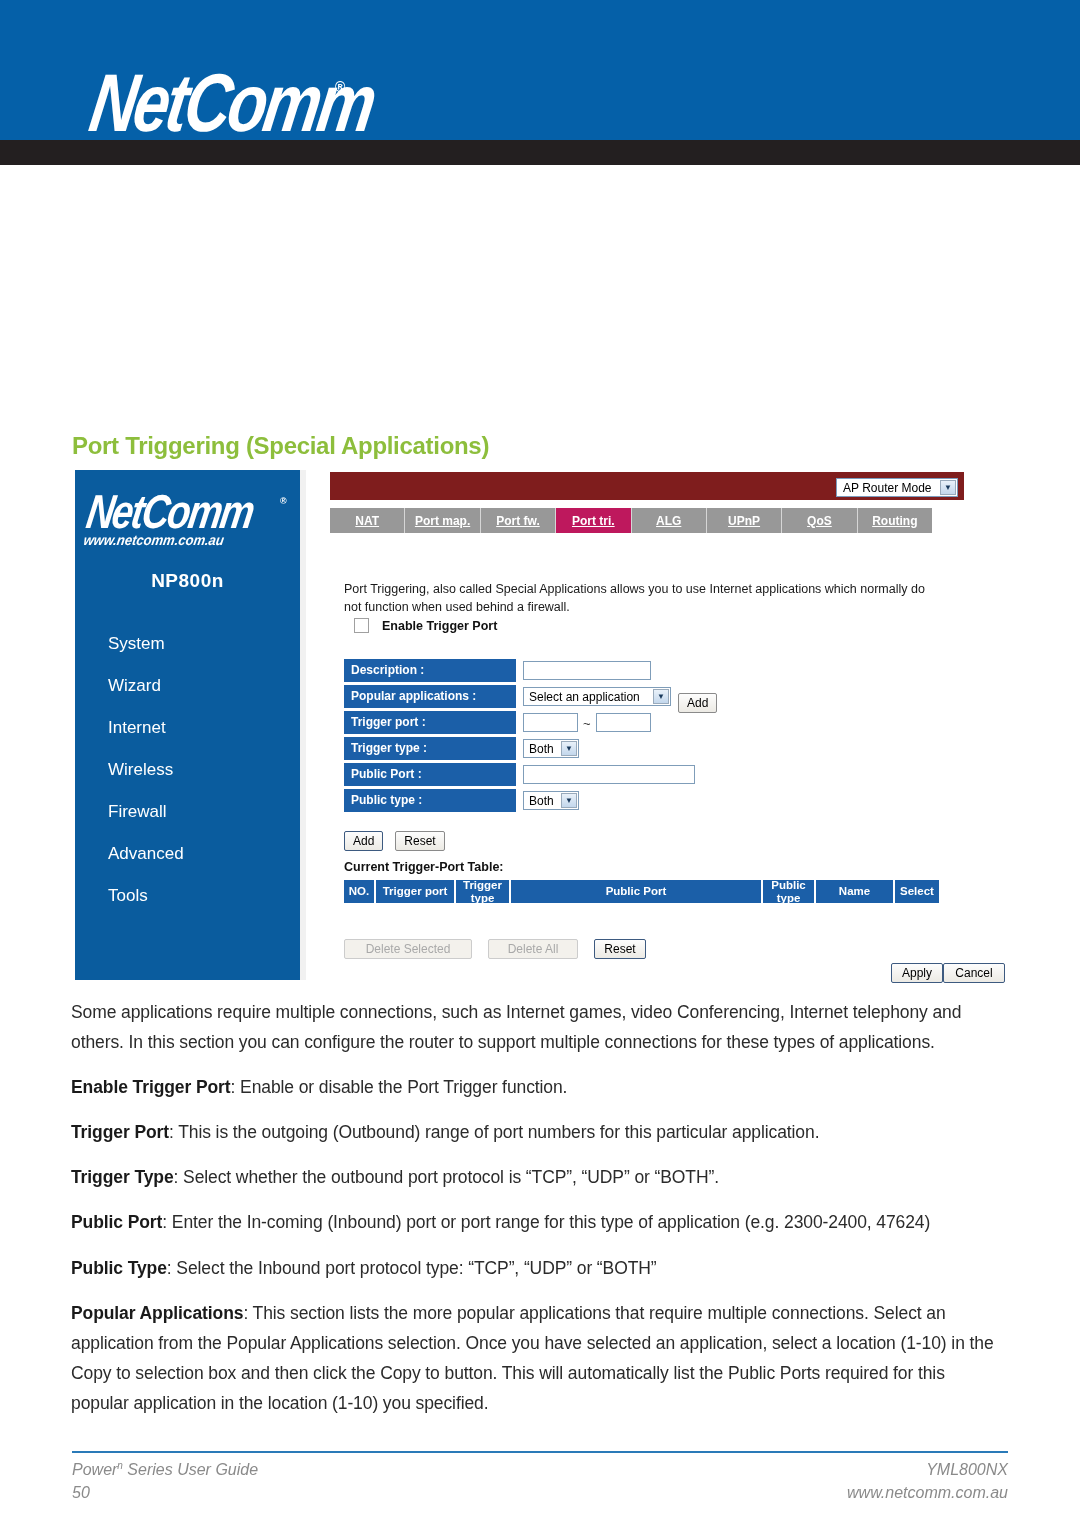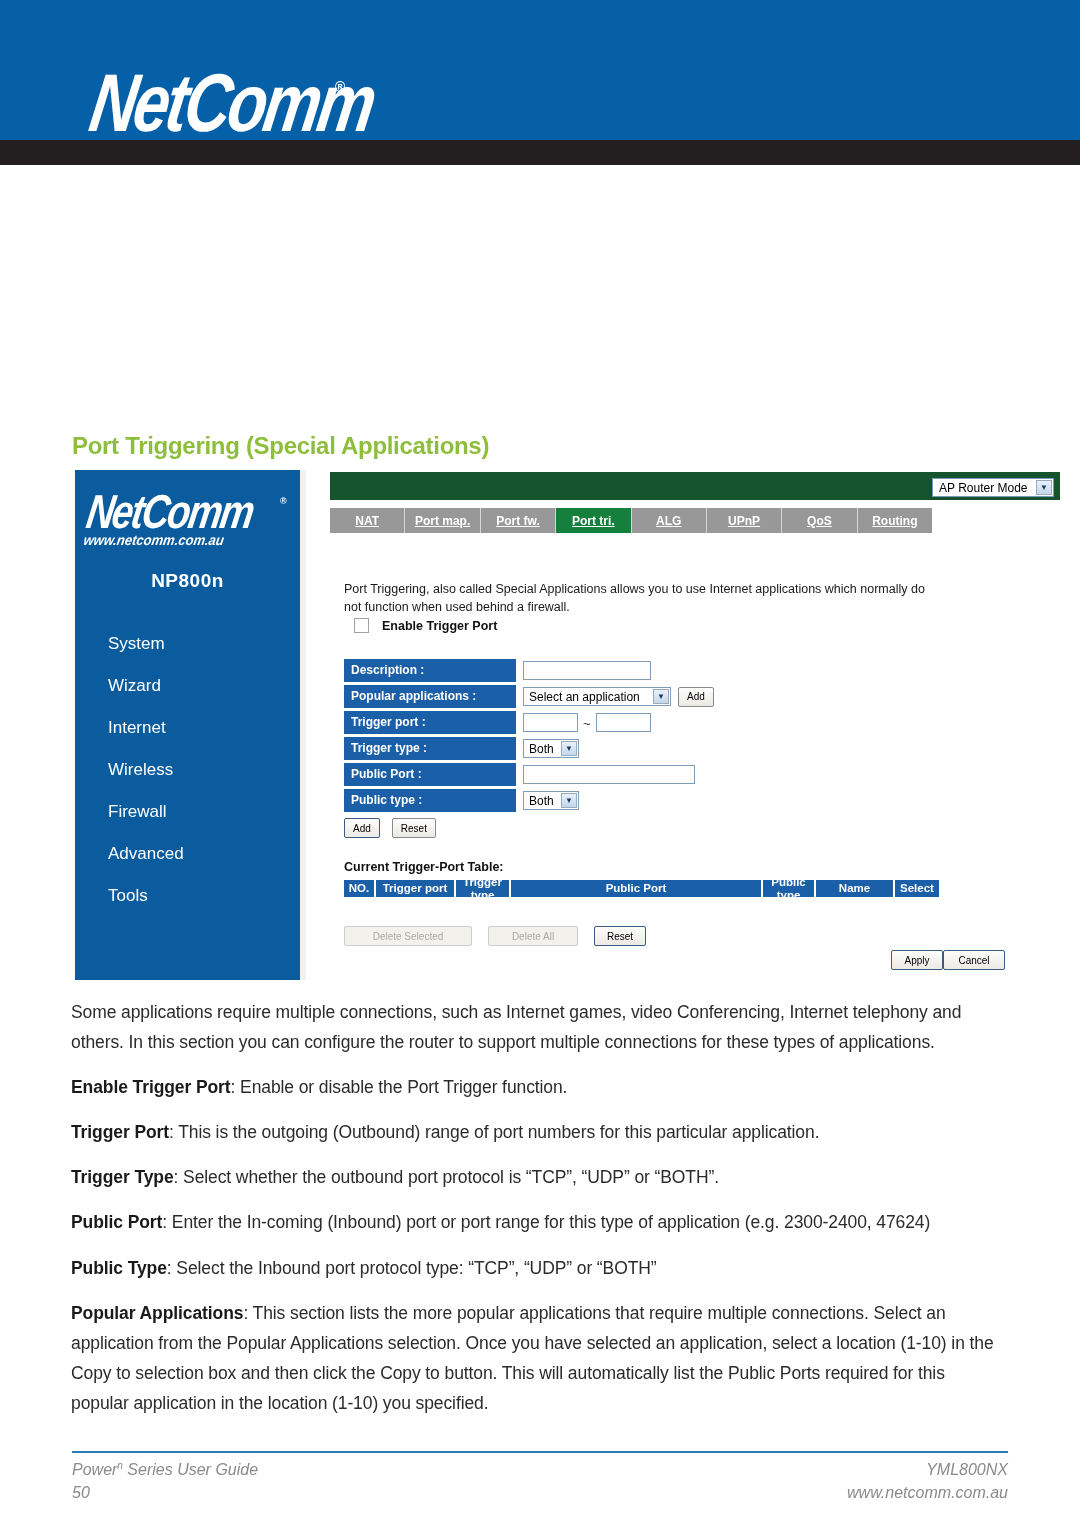--- a/index.html
+++ b/index.html
@@ -102,22 +102,22 @@
   .ui-sidebar-edge{
     position:absolute;left:225px;top:0;width:6px;height:510px;
     background:#f1f1f1;
   }
 
   
   .ui-main{
     position:absolute;left:231px;top:0;width:699px;height:510px;
   }
   .ui-greenbar{
-    position:absolute;left:24px;top:2px;width:730px;height:28px;
-    background:#14532d;
+    position:absolute;left:24px;top:2px;width:634px;height:28px;
+    background:#7f1d1d;
   }
   .ui-modesel{
     position:absolute;right:6px;top:6px;
     width:122px;height:19px;
     background:#ffffff;border:1px solid #7b9bbd;
     display:flex;align-items:center;
     box-sizing:border-box;
   }
   .ui-modesel span{
     font-size:12px;color:#000;padding-left:6px;white-space:nowrap;
@@ -138,21 +138,21 @@
   }
   .ui-tab{
     flex:1;display:flex;align-items:center;justify-content:center;
     font-size:12px;font-weight:bold;color:#ffffff;
     text-decoration:underline;
     border-right:1px solid #d6d6d6;
     cursor:pointer;
     white-space:nowrap;
   }
   .ui-tab:last-child{border-right:none;}
-  .ui-tab.active{background:#15803d;}
+  .ui-tab.active{background:#be185d;}
 
   .ui-desc{
     position:absolute;left:38px;top:88px;width:600px;
     font-size:12.5px;color:#1a1a1a;line-height:1.42;margin-top:23px;
   }
 
   .ui-enable-row{
     position:absolute;left:48px;top:148px;
     display:flex;align-items:center;
   }
@@ -198,40 +198,41 @@
     font-size:8px;color:#1a3a5c;
   }
   .ui-tilde{
     font-size:13px;color:#333;margin:0 5px;align-self:flex-end;
     line-height:16px;
   }
   .ui-btn{
     background:linear-gradient(#fdfdfd,#eceae4);
     border:1px solid #8a8a8a;
     border-radius:2px;
-    font-size:10px;color:#000;
+    font-size:12px;color:#000;
     padding:1px 8px;height:20px;
     box-sizing:border-box;
     cursor:pointer;
     display:inline-flex;align-items:center;justify-content:center;
     white-space:nowrap;
+    margin-top:13px;
   }
   .ui-btn.strong{border:1.5px solid #3d5a80;}
   .ui-btn.disabled{color:#a9a9a9;border:1px solid #ccc;background:#f3f1ec;}
 
   .ui-actionrow{
     position:absolute;left:38px;top:348px;display:flex;gap:12px;
   }
   .ui-tabletitle{
     position:absolute;left:38px;top:390px;
     font-size:12.5px;font-weight:bold;color:#111;white-space:nowrap;
   }
   .ui-table{
     position:absolute;left:38px;top:410px;width:595px;
-    display:flex;height:17px;
+    display:flex;height:23px;
   }
   .ui-th{
     background:#1B5FA8;color:#ffffff;font-size:11.5px;font-weight:bold;
     display:flex;align-items:center;justify-content:center;text-align:center;
     border-right:2px solid #ffffff;
     line-height:1.05;
     box-sizing:border-box;
   }
   .ui-th:last-child{border-right:none;}
 

